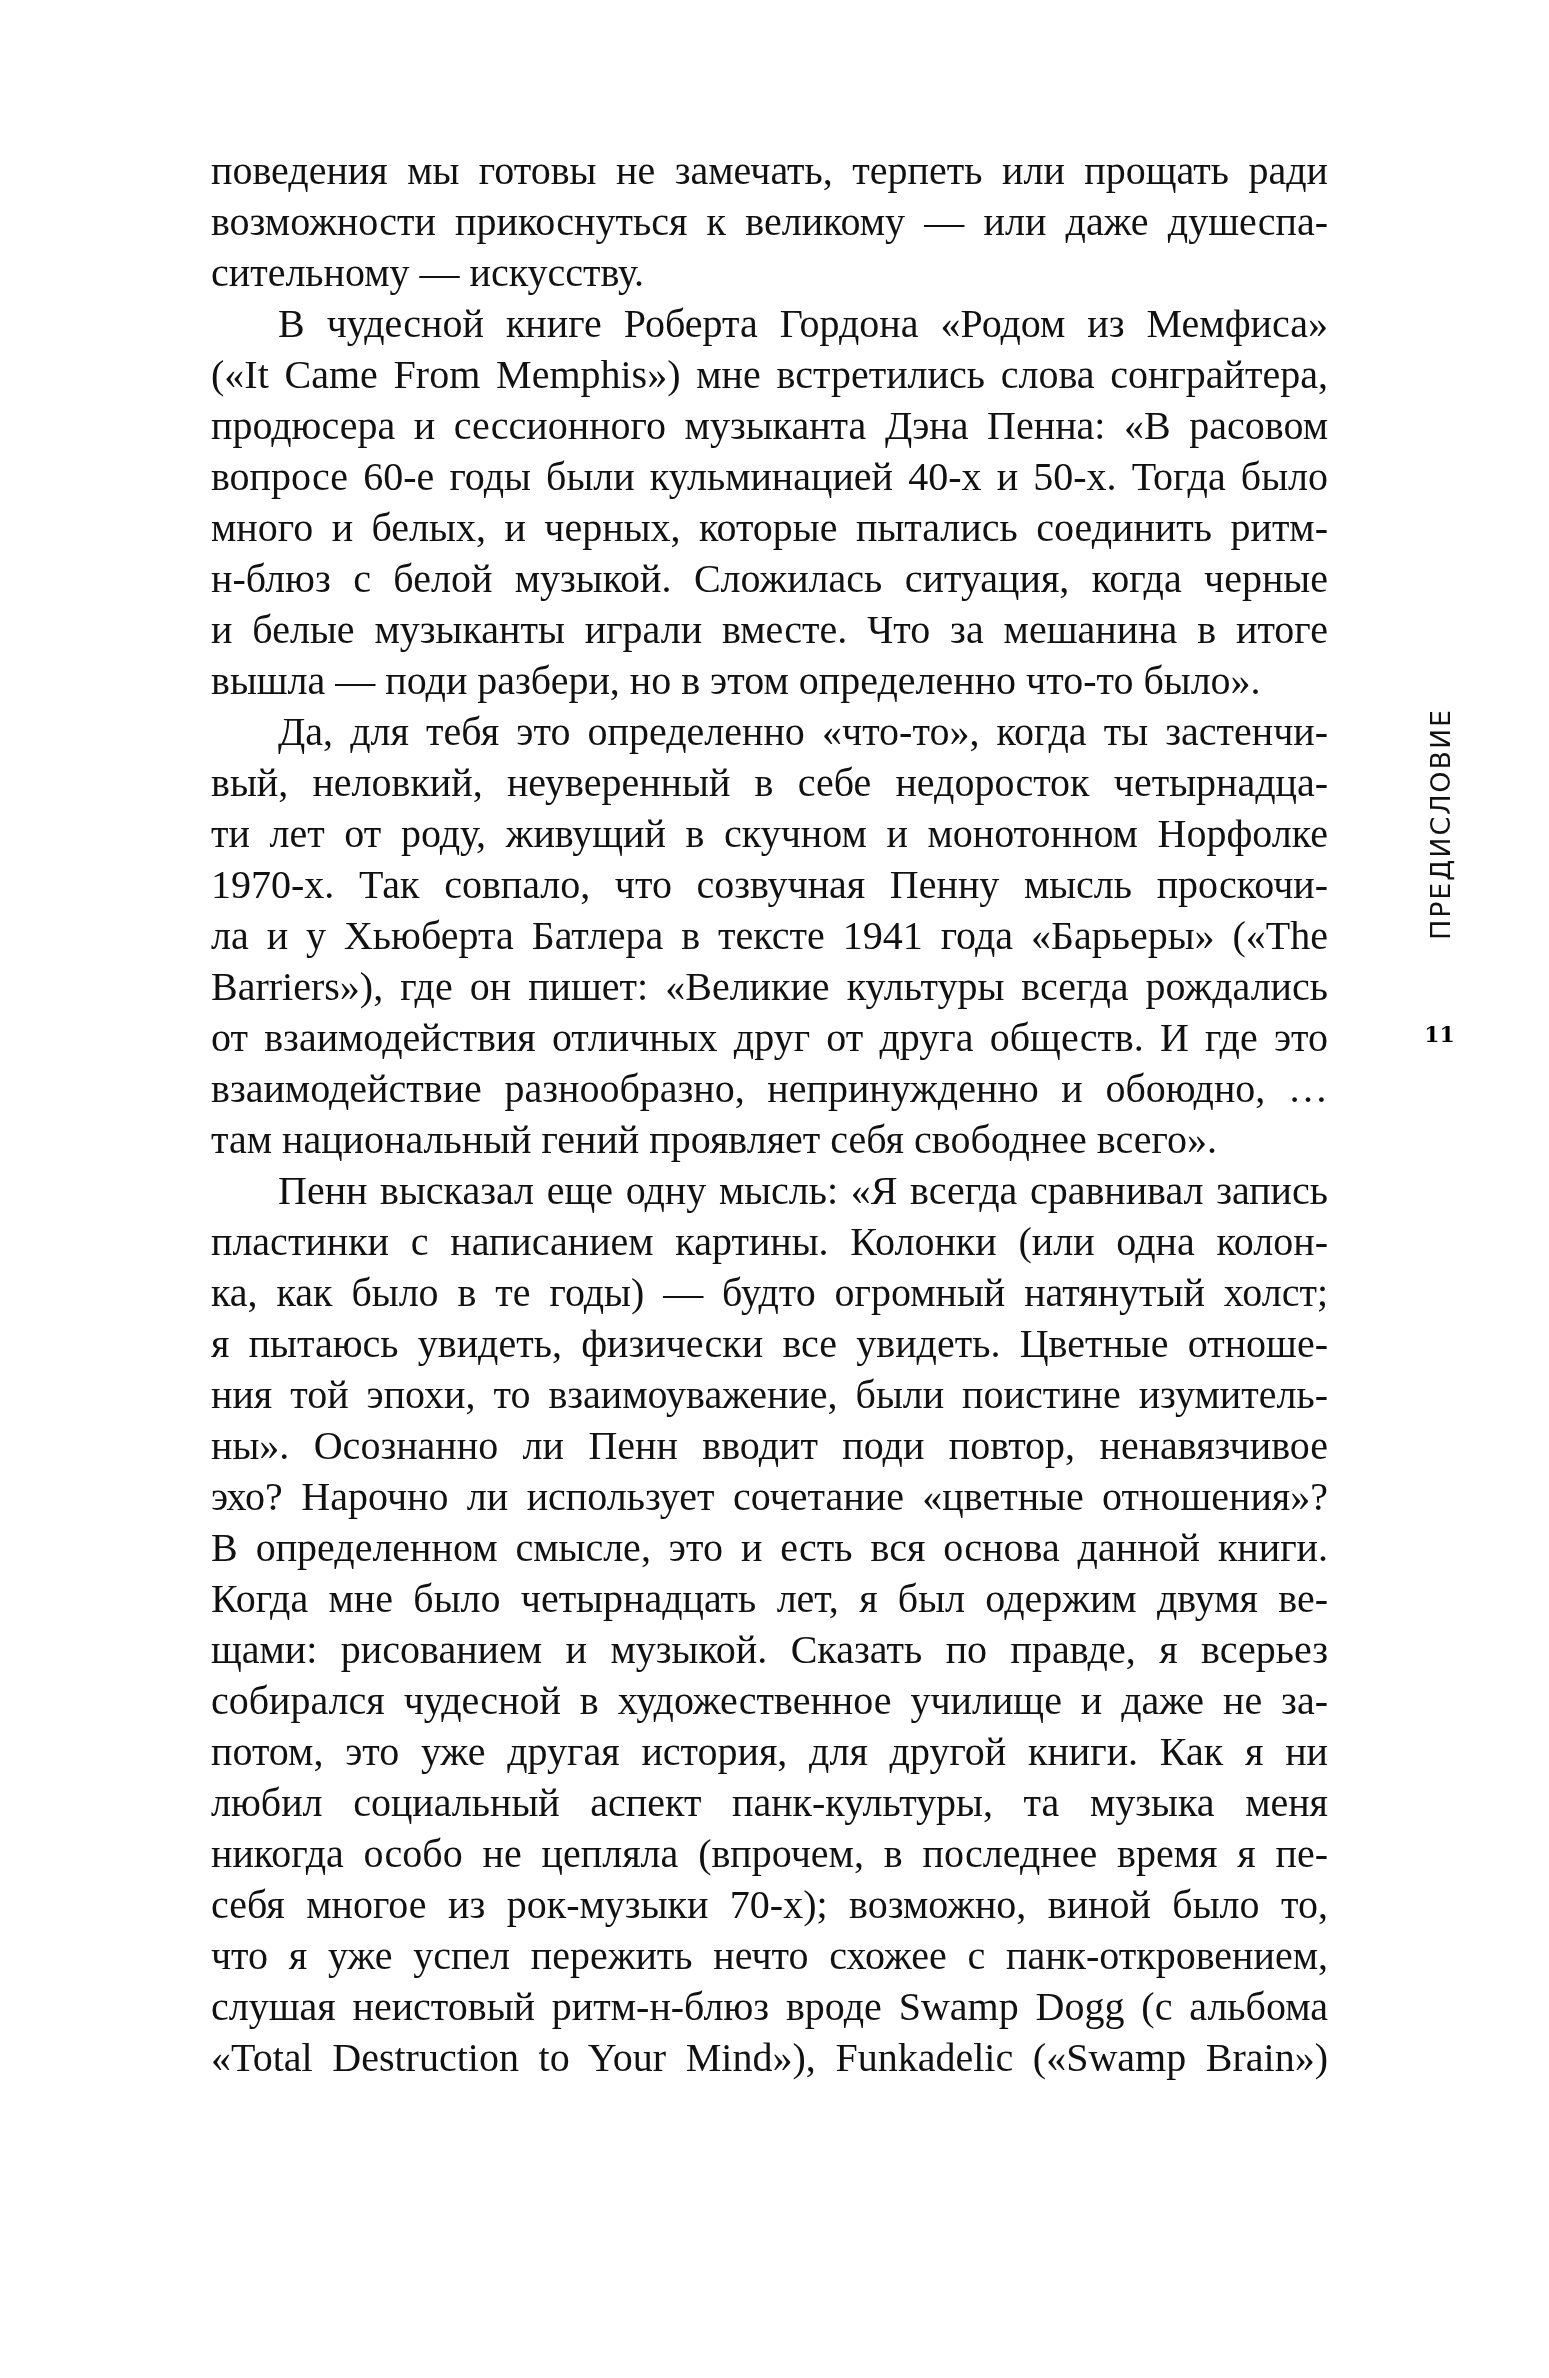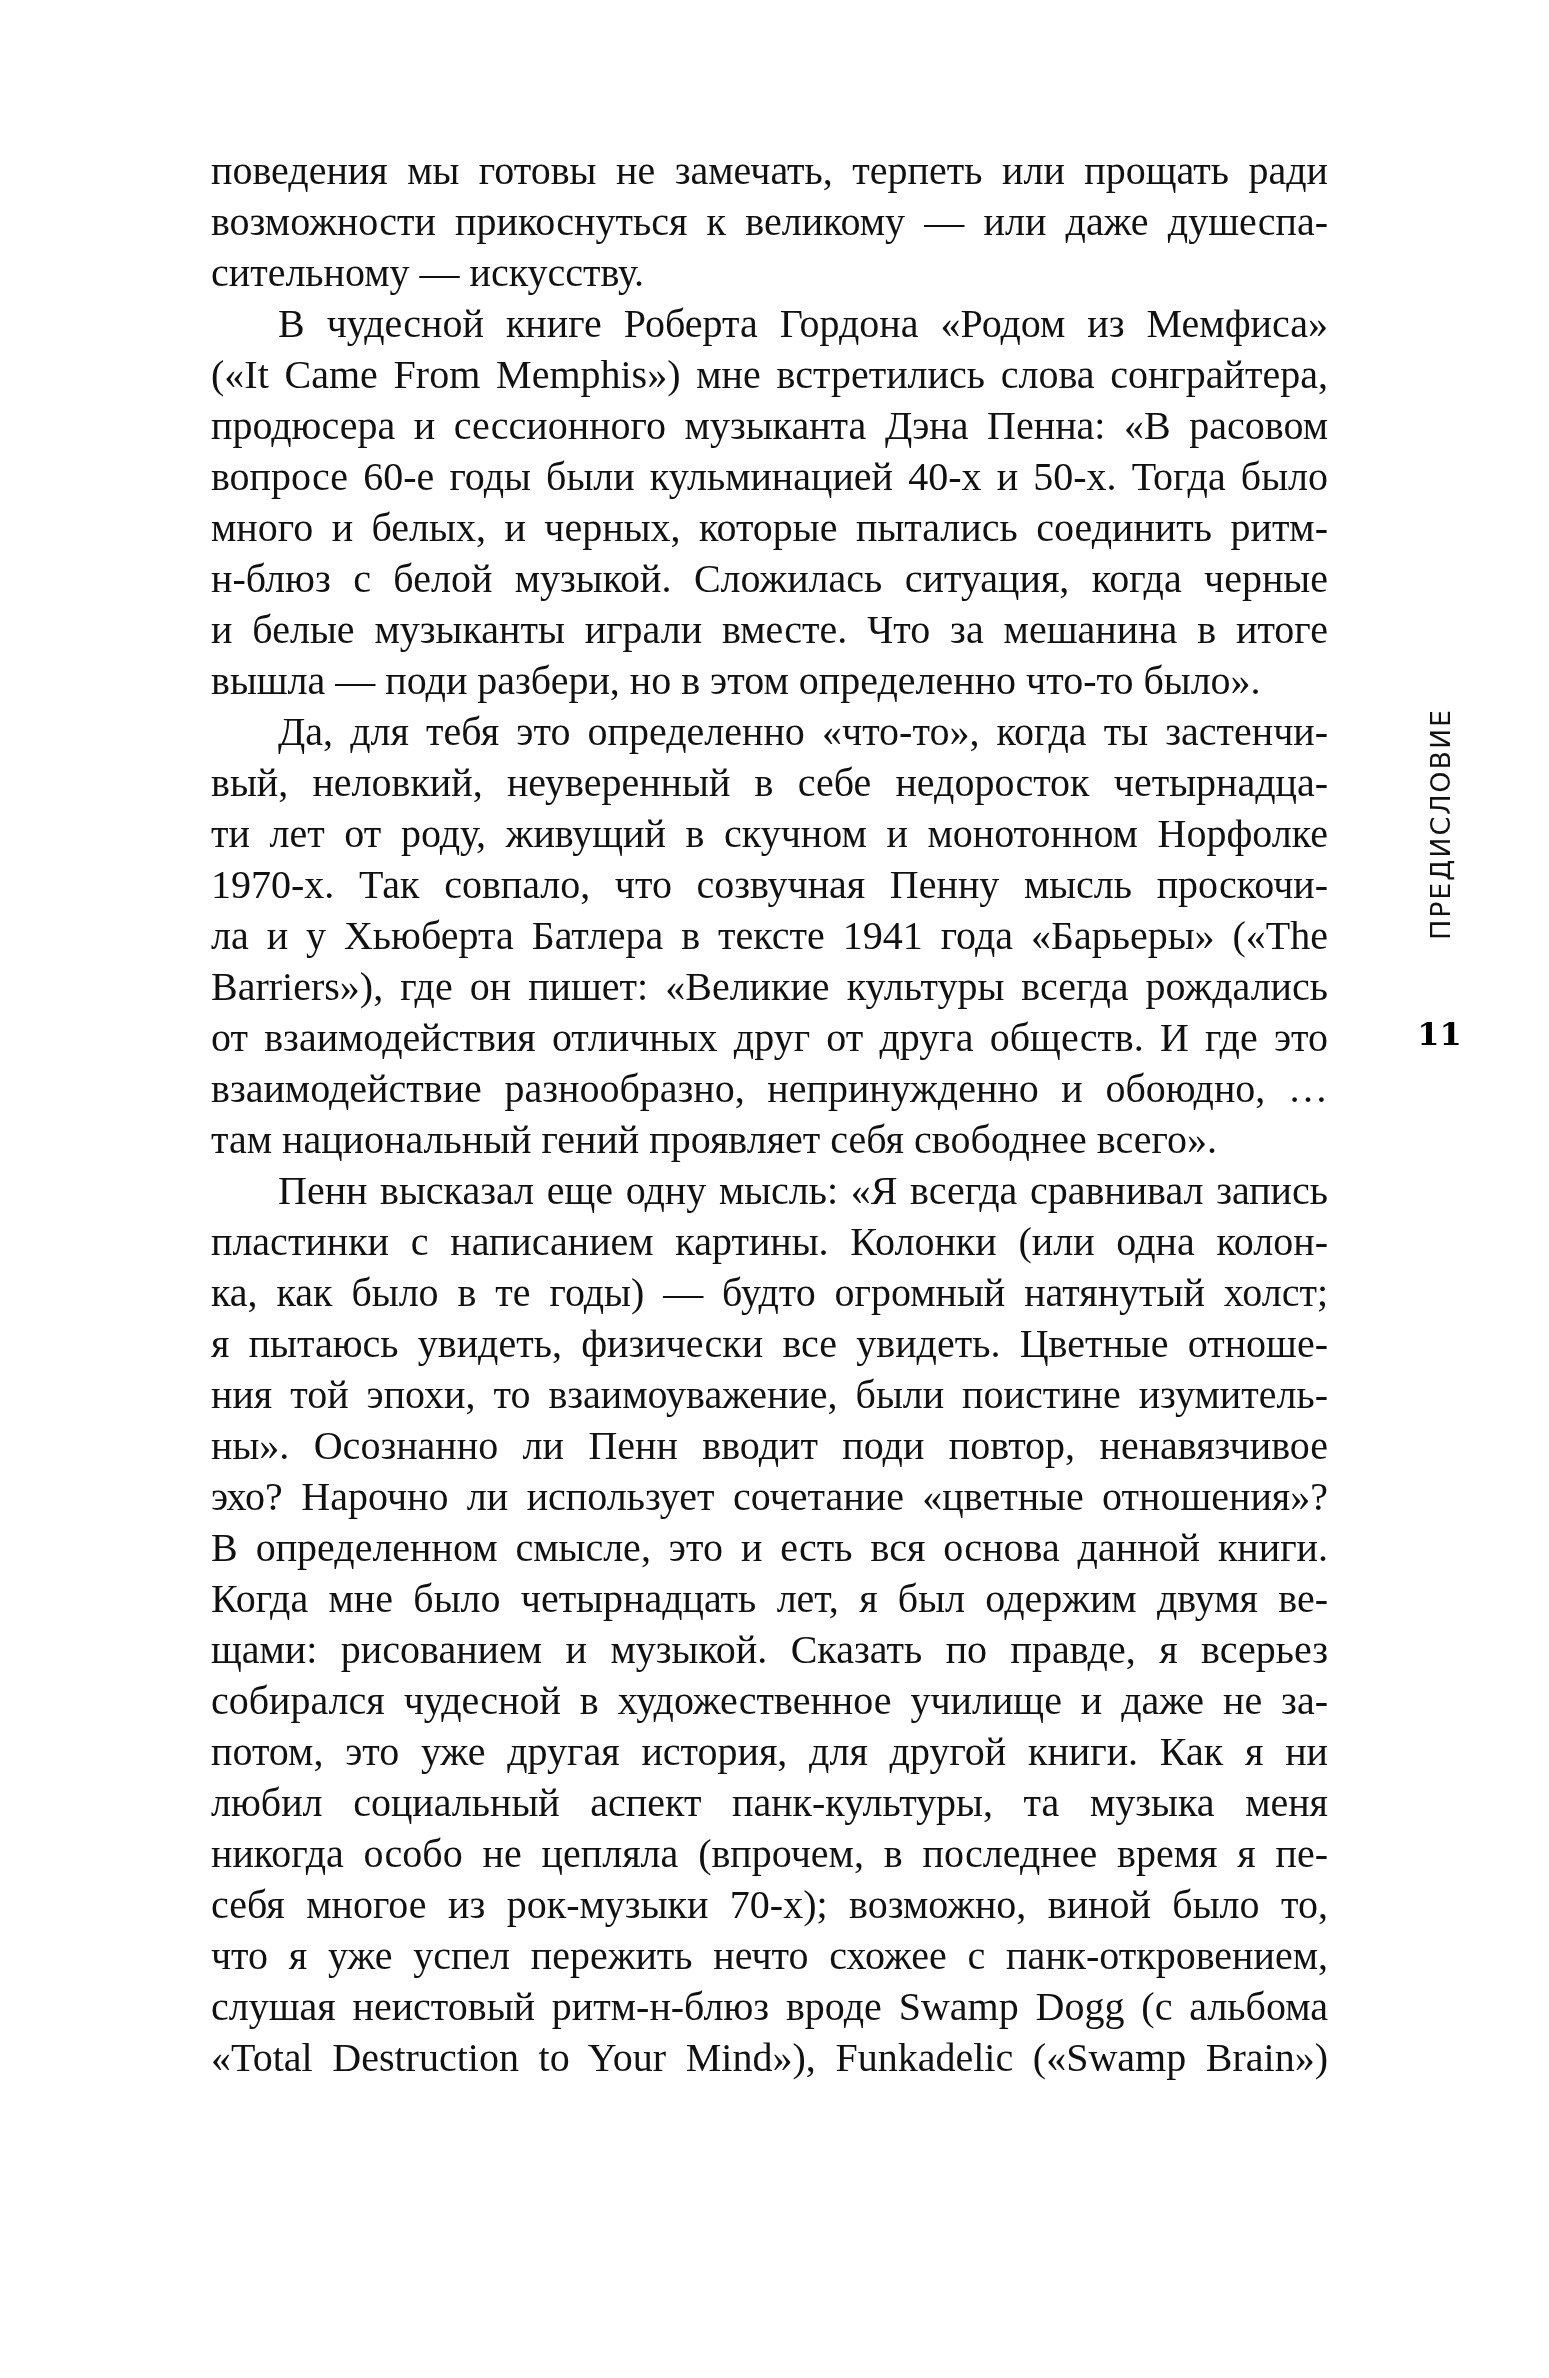--- a/index.html
+++ b/index.html
@@ -58,21 +58,21 @@
     white-space: nowrap;
   }
   .page-number {
     position: absolute;
     left: 1417px;
     top: 1016px;
     width: 45px;
     text-align: center;
     font-family: "DejaVu Serif", "Liberation Serif", serif;
     font-weight: bold;
-    font-size: 32px;
+    font-size: 22px;
     line-height: 37px;
     color: #000000;
   }
 </style>
 </head>
 <body>
 
 <div class="page">
 
   <div class="text-block">

